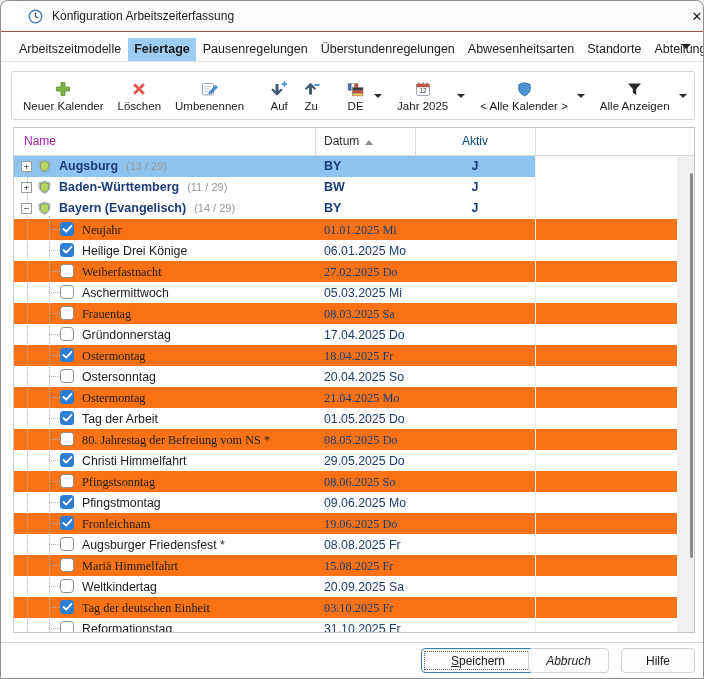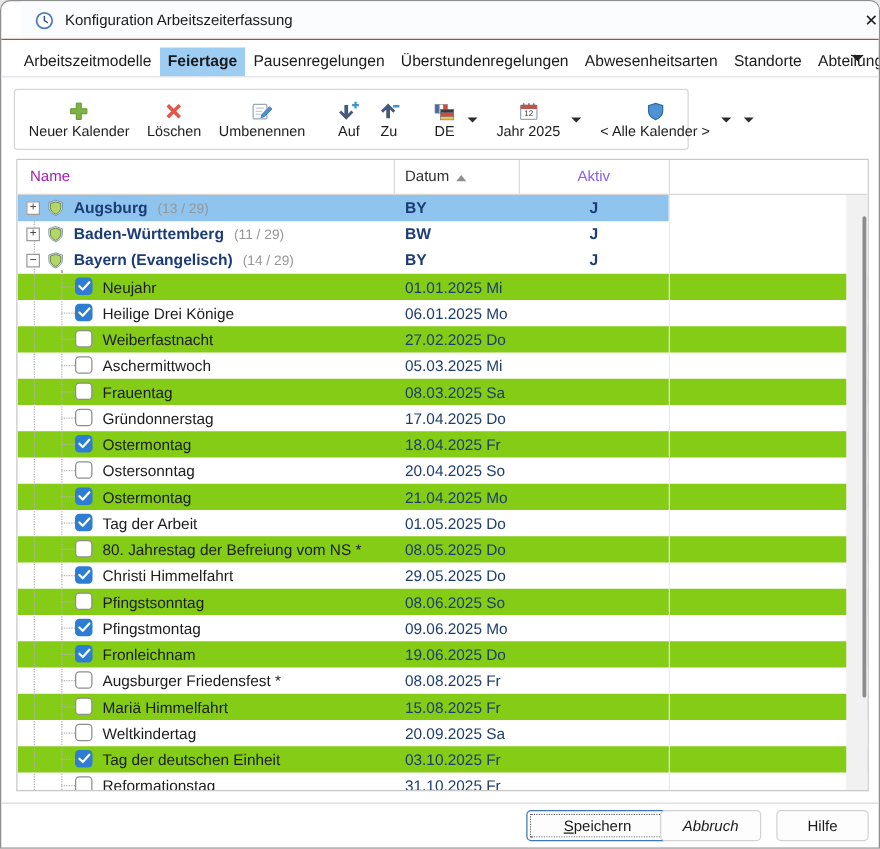--- a/index.html
+++ b/index.html
@@ -15,46 +15,46 @@
   .accentline{position:absolute;left:0;top:30px;width:100%;height:1px;background:#9d5348;}
   
   .tabbar{position:absolute;left:0;top:31px;width:100%;height:29px;display:flex;align-items:flex-end;
           padding-left:12px;box-sizing:border-box;}
   .tab{height:23px;line-height:23px;padding:0 6px;margin-right:1px;font-size:12.5px;color:#1b1b1b;cursor:pointer;}
   .tab.active{background:#9ecdf3;font-weight:bold;}
   .tab-overflow{position:absolute;right:12px;top:43px;width:0;height:0;border-left:5px solid transparent;
           border-right:5px solid transparent;border-top:5px solid #222;cursor:pointer;}
   .tabline{position:absolute;left:0;top:60px;width:100%;height:1px;background:#dde2e8;}
   
-  .toolbar{position:absolute;left:10px;top:70px;width:540px;height:49px;border:1px solid #d5d5d5;
+  .toolbar{position:absolute;left:10px;top:70px;width:684px;height:49px;border:1px solid #d5d5d5;
            border-radius:3px;box-sizing:border-box;display:flex;align-items:stretch;padding:2px 4px;}
   .tbtn{display:flex;flex-direction:column;align-items:center;justify-content:center;
         padding:1px 7px;cursor:pointer;border-radius:2px;}
   .ticon{height:20px;display:flex;align-items:center;justify-content:center;}
   .tlabel{font-size:11.5px;color:#1c1c1c;margin-top:1px;white-space:nowrap;}
   .tsep{width:1px;background:#d8d8d8;margin:2px 6px;}
   .tdrop{display:flex;align-items:center;padding:0 8px 0 2px;cursor:pointer;}
   .tdrop i{display:block;width:0;height:0;border-left:4px solid transparent;border-right:4px solid transparent;
            border-top:4px solid #2b2b2b;}
   
   .table{position:absolute;left:12px;top:126px;width:682px;height:506px;border:1px solid #c8c8c8;
          box-sizing:border-box;overflow:hidden;background:#fff;}
   .thead{position:absolute;left:0;top:0;width:100%;height:28px;border-bottom:1px solid #d8d8d8;
          background:#fff;box-sizing:border-box;}
   .thead .hname{position:absolute;left:10px;top:6px;font-size:12px;color:#a21caf;}
   .thead .hdatum{position:absolute;left:310px;top:6px;font-size:12px;color:#2e2e2e;}
   .sort-asc{display:inline-block;width:0;height:0;border-left:4px solid transparent;
             border-right:4px solid transparent;border-bottom:5px solid #8f8f8f;margin-left:6px;}
-  .thead .haktiv{position:absolute;left:401px;width:120px;top:6px;text-align:center;font-size:12px;color:#8b5cf6;}
+  .thead .haktiv{position:absolute;left:401px;width:120px;top:6px;text-align:center;font-size:12px;color:#0c4a6e;}
   .hsep{position:absolute;top:0;width:1px;height:28px;background:#dcdcdc;}
   .tbody{position:absolute;left:0;top:28px;width:100%;height:478px;overflow:hidden;}
   .vline{position:absolute;left:521px;top:28px;width:1px;height:478px;background:#ececec;}
   .treeline{position:absolute;width:1px;border-left:1px dotted #b3b3b3;}
   .row{position:relative;height:21px;width:100%;}
-  .row.stripe{background:#84cc16;}
+  .row.stripe{background:#f97316;font-family:Liberation Serif, serif;}
   .row.selected::before{content:"";position:absolute;left:0;top:0;height:21px;width:521px;background:#8fc4ee;}
   .expander{position:absolute;left:7px;top:5px;width:11px;height:11px;border:1px solid #9b9b9b;background:#fff;
             box-sizing:border-box;font-size:9px;line-height:8px;text-align:center;color:#4a4a4a;cursor:pointer;
             font-family:"DejaVu Sans Mono",monospace;z-index:2;}
   .shield{position:absolute;left:23px;top:3px;width:15px;height:15px;z-index:1;}
   .calname{position:absolute;left:45px;top:3px;font-size:12.5px;font-weight:bold;color:#1c3c78;z-index:1;white-space:nowrap;}
   .calcount{font-weight:normal;font-size:11px;color:#979797;margin-left:8px;}
   .region{position:absolute;left:310px;top:3px;font-size:12.5px;font-weight:bold;color:#1c3c78;z-index:1;}
   .aktiv{position:absolute;left:401px;width:120px;top:3px;text-align:center;font-size:12.5px;font-weight:bold;color:#1c3c78;z-index:1;}
   .childstub{position:absolute;left:35px;top:10px;width:11px;border-top:1px dotted #b3b3b3;}
@@ -191,20 +191,28 @@
       <div class="tbtn">
         <span class="ticon">
           <svg width="17" height="17" viewBox="0 0 18 18">
             <path d="M9 1.8l6 2v4.4c0 3.4-2.4 5.8-6 7.4-3.6-1.6-6-4-6-7.4V3.8z" fill="#4f93d4" stroke="#2d6aa3" stroke-width="1"></path>
           </svg>
         </span>
         <span class="tlabel">&lt; Alle Kalender &gt;</span>
       </div>
       <div class="tdrop">
         <i></i>
+      </div>
+      <div class="tbtn">
+        <span class="ticon">
+          <svg width="17" height="16" viewBox="0 0 17 16">
+            <path d="M2 2.5h13L10.2 8v6l-3.4-2.2V8z" fill="#2b2b2b"></path>
+          </svg>
+        </span>
+        <span class="tlabel">Alle Anzeigen</span>
       </div>
       <div class="tdrop">
         <i></i>
       </div>
     </div>
 
   <div class="table">
     <div class="thead">
       <span class="hname">Name</span>
       <span class="hdatum"><span>Datum</span><span class="sort-asc"></span></span>

